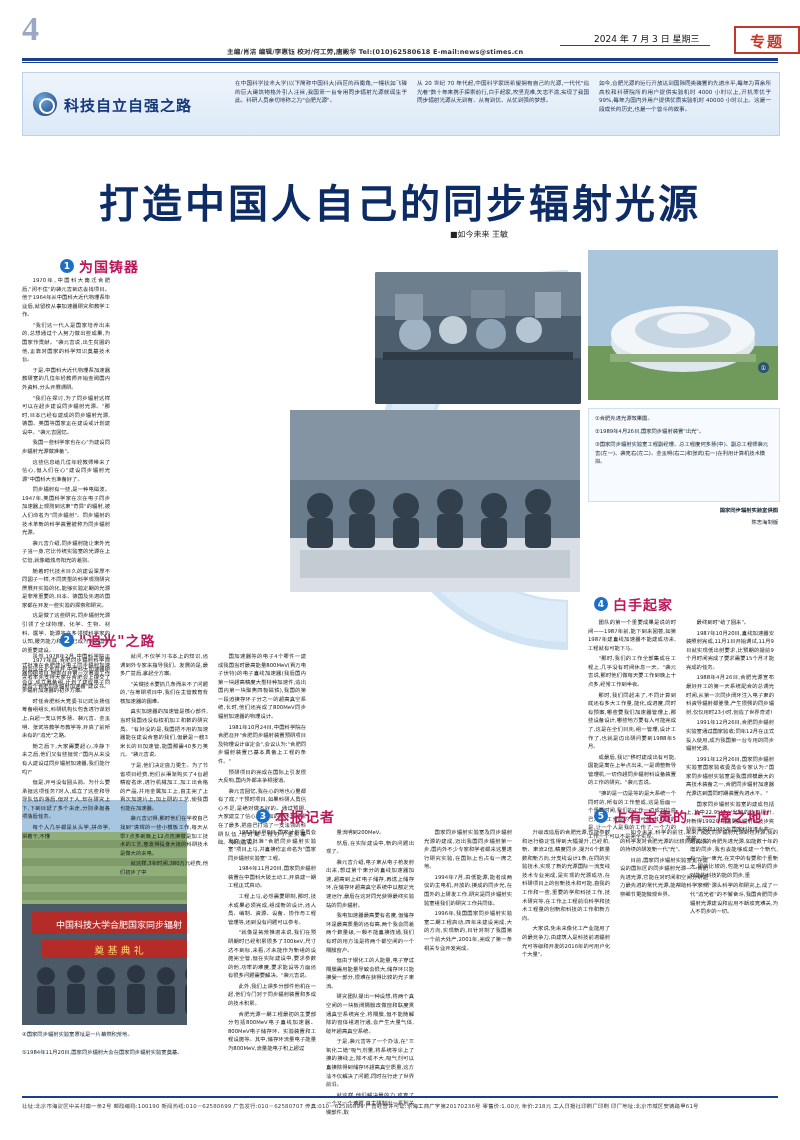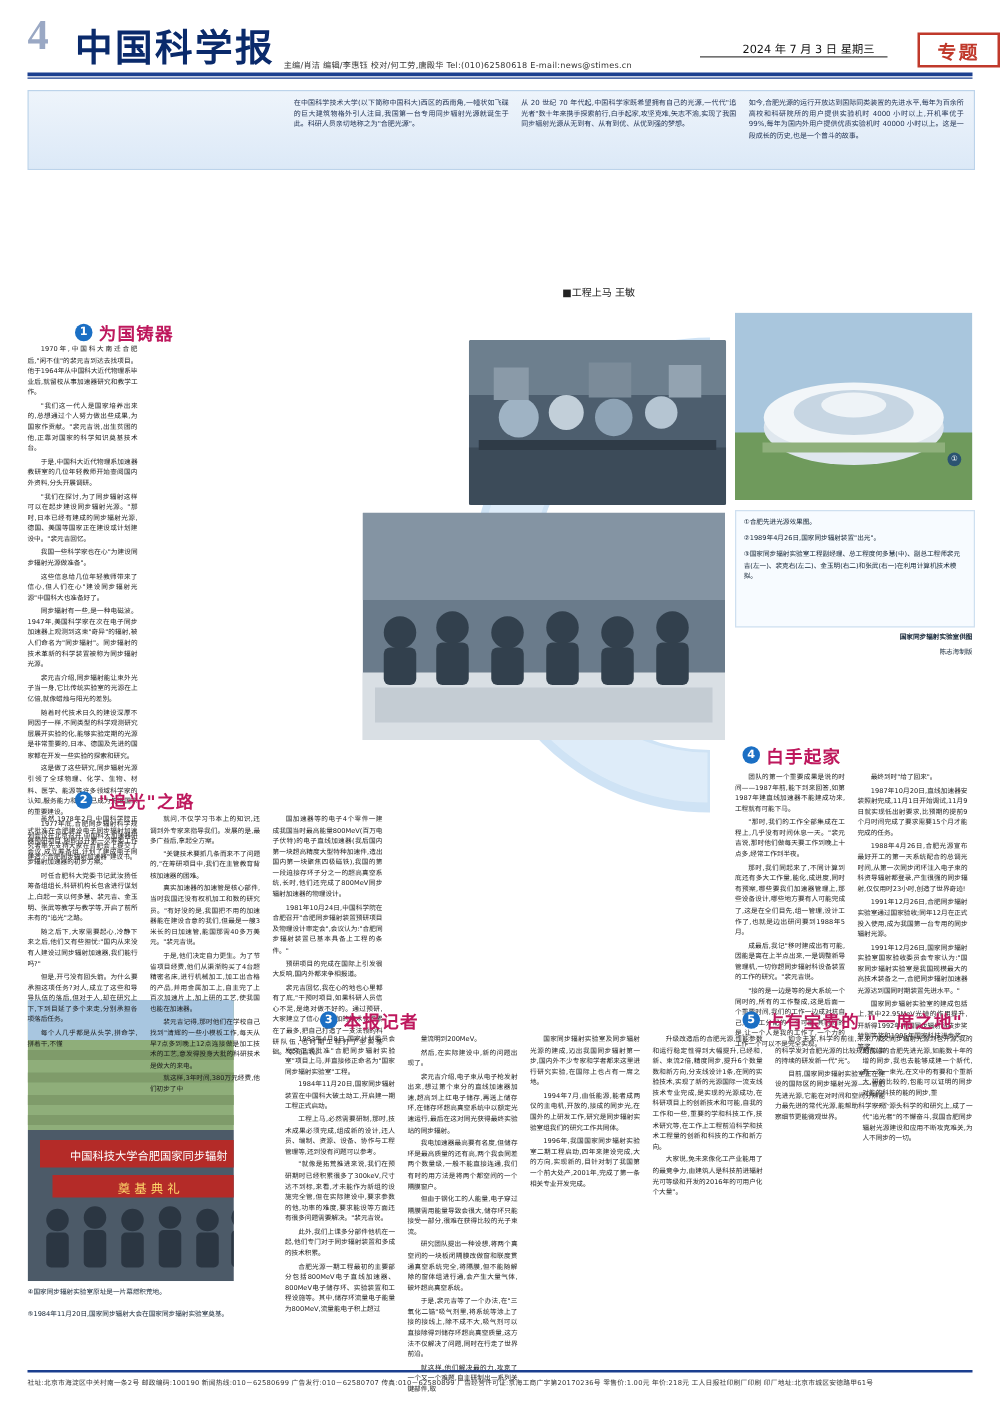--- a/index.html
+++ b/index.html
@@ -6,21 +6,21 @@
   html,body{margin:0;padding:0;background:#fff;}
   body{width:800px;height:1140px;position:relative;font-family:"DejaVu Sans","Liberation Sans",sans-serif;color:#111;}
   .page{position:relative;width:800px;height:1140px;overflow:hidden;background:#fff;}
 
   
   .masthead{position:absolute;left:22px;top:12px;width:756px;height:44px;}
   .pagenum{position:absolute;left:0;top:-2px;font-size:34px;color:#9aa8c4;font-family:"Liberation Serif",serif;font-weight:bold;}
   .paper-title{position:absolute;left:38px;top:2px;font-size:30px;font-weight:bold;letter-spacing:2px;color:#0a2a6b;font-family:"DejaVu Serif","Liberation Serif",serif;white-space:nowrap;}
   .masthead-rule{position:absolute;left:22px;top:58px;width:756px;height:3px;background:#1b3f8f;}
   .masthead-rule2{position:absolute;left:22px;top:62px;width:756px;height:1px;background:#1b3f8f;}
-  .credits{position:absolute;left:205px;top:34px;font-size:6.5px;color:#333;letter-spacing:.2px;white-space:nowrap;}
+  .credits{position:absolute;left:205px;top:34px;font-size:6.5px;color:#333;letter-spacing:.2px;white-space:nowrap;font-weight:bold;}
   .dateline{position:absolute;left:572px;top:20px;font-size:9px;color:#111;white-space:nowrap;}
   .date-underline{position:absolute;left:538px;top:33px;width:150px;height:1px;background:#444;}
   .section-badge{position:absolute;left:712px;top:14px;width:62px;height:24px;border:2px solid #c0392b;color:#c0392b;font-size:15px;font-weight:bold;display:flex;align-items:center;justify-content:center;letter-spacing:2px;}
 
   
   .banner{position:absolute;left:22px;top:72px;width:756px;height:62px;background:linear-gradient(180deg,#eef4fb,#dce9f7);border:1px solid #bcd3ea;}
   .banner-logo{position:absolute;left:10px;top:14px;width:190px;height:34px;display:flex;align-items:center;}
   .logo-medal{width:24px;height:24px;border-radius:50%;background:radial-gradient(circle at 35% 30%,#6fa8dc,#15397a);position:relative;margin-right:7px;flex:0 0 auto;}
   .logo-medal:after{content:"";position:absolute;left:6px;top:6px;width:12px;height:12px;border-radius:50%;border:2px solid #fff;}
   .logo-text{font-size:15px;font-weight:bold;color:#15397a;white-space:nowrap;letter-spacing:1px;font-family:"DejaVu Serif","Liberation Serif",serif;}
@@ -60,38 +60,42 @@
 
   .marker{position:absolute;font-size:6px;color:#fff;background:rgba(20,60,120,.75);border-radius:50%;width:11px;height:11px;display:flex;align-items:center;justify-content:center;}
 </style>
 </head>
 <body>
 
 <div class="page">
 
   <div class="masthead">
     <div class="pagenum">4</div>
-    <div class="paper-title">中国科学报</div>
     <div class="credits">主编/肖洁  编辑/李惠钰  校对/何工劳,唐殿华  Tel:(010)62580618  E-mail:news@stimes.cn</div>
     <div class="dateline">2024 年 7 月 3 日  星期三</div>
     <div class="date-underline"></div>
     <div class="section-badge">专题</div>
   </div>
   <div class="masthead-rule"></div>
   <div class="masthead-rule2"></div>
 
   <div class="banner">
+    <div class="banner-logo">
+      <div class="logo-medal"></div>
+      <div class="logo-text">科技自立自强之路</div>
+    </div>
     <div class="banner-cols">
       <div class="banner-col">在中国科学技术大学(以下简称中国科大)西区的西南角,一幢状如飞碟的巨大建筑物格外引人注目,我国第一台专用同步辐射光源就诞生于此。科研人员亲切地称之为"合肥光源"。</div>
       <div class="banner-col">从 20 世纪 70 年代起,中国科学家既希望拥有自己的光源,一代代"追光者"数十年来携手探索前行,白手起家,攻坚克难,矢志不渝,实现了我国同步辐射光源从无到有、从有到优、从优到强的梦想。</div>
       <div class="banner-col">如今,合肥光源的运行开放达到国际同类装置的先进水平,每年为百余所高校和科研院所的用户提供实验机时 4000 小时以上,开机率优于 99%,每年为国内外用户提供优质实验机时 40000 小时以上。这是一段成长的历史,也是一个曾斗的故事。</div>
     </div>
   </div>
 
-  <div class="byline">■工程上马 王敏</div>
+  <div class="headline">打造中国人自己的同步辐射光源</div>
+  <div class="byline">■如今未来 王敏</div>
 
   <div class="arc">
     <svg width="380" height="420" viewBox="0 0 380 420">
       <path d="M250 20 A185 185 0 1 0 250 400 L250 350 A140 140 0 1 1 250 70 Z" fill="#cfe3f5"></path>
       <path d="M248 28 A176 176 0 1 0 248 392 L248 352 A136 136 0 1 1 248 68 Z" fill="#e7f1fb" opacity="0.65"></path>
     </svg>
   </div>
 
   <div class="ph photo-lab">
     <svg width="206" height="132" viewBox="0 0 206 132">

